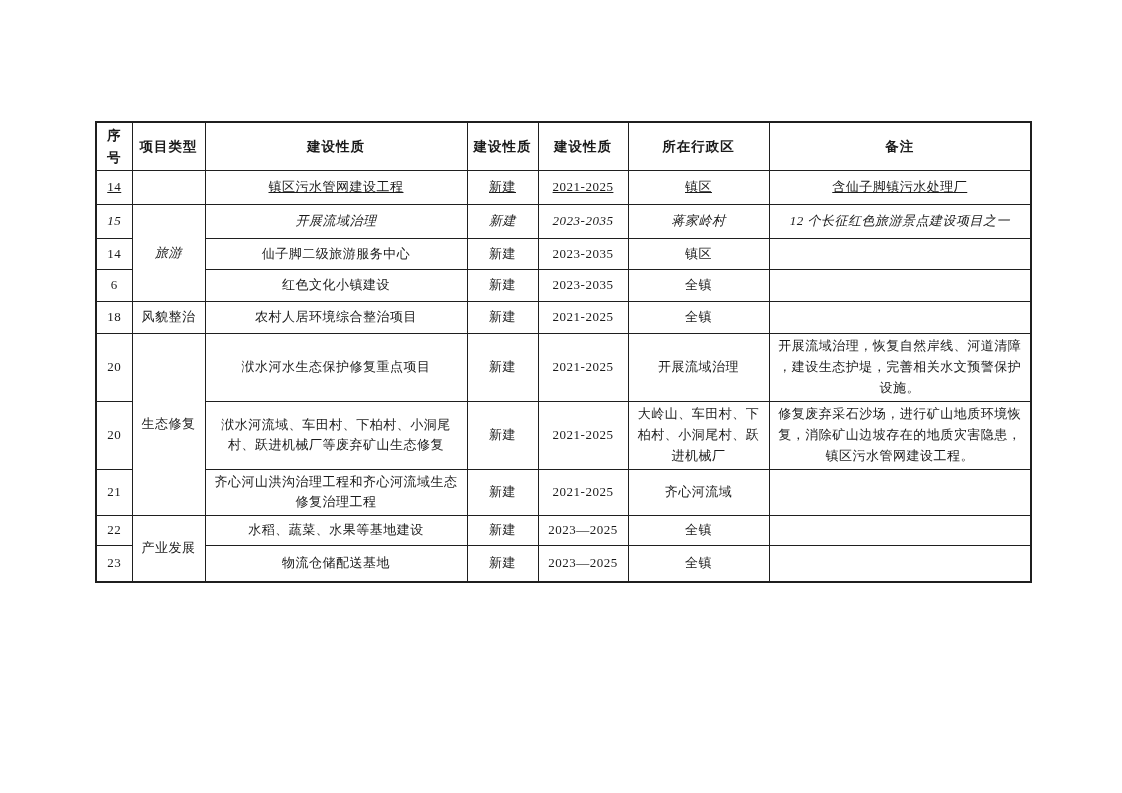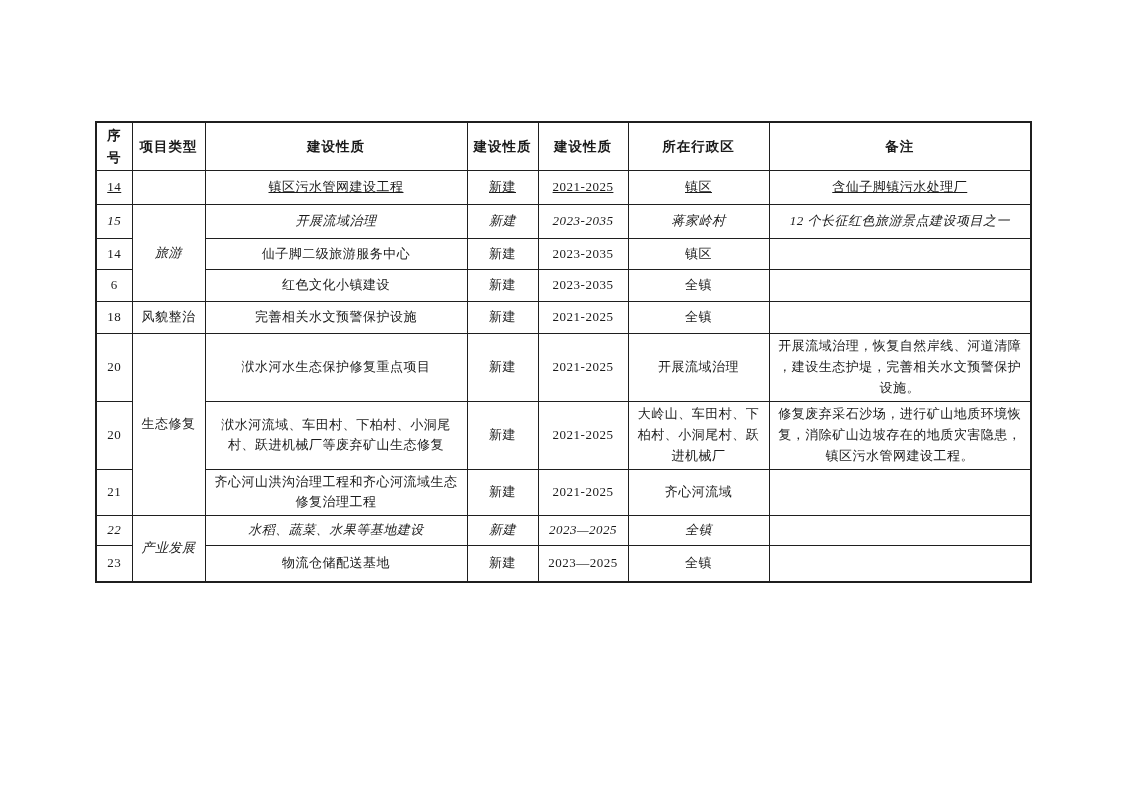--- a/index.html
+++ b/index.html
@@ -46,21 +46,21 @@
   }
   tr.hdr      { height: 38px; }
   tr.r-14     { height: 34px; text-decoration: underline; }
   tr.r-15     { height: 34px; font-style: italic; }
   tr.r-16     { height: 31px; }
   tr.r-17     { height: 32px; }
   tr.r-18     { height: 32px; }
   tr.r-19     { height: 68px; }
   tr.r-20     { height: 61px; }
   tr.r-21     { height: 41px; border-radius: 15px; }
-  tr.r-22     { height: 30px; font-style: italic; }
+  tr.r-22     { height: 30px; }
   tr.r-23     { height: 36px; }
   td.remark-cell { padding: 2px 4px; }
 </style>
 </head>
 <body>
 
 <div class="page">
   <table class="project-table">
     <colgroup>
       <col style="width:36px">
@@ -117,21 +117,21 @@
       <td>红色文化小镇建设</td>
       <td>新建</td>
       <td>2023-2035</td>
       <td>全镇</td>
       <td class="remark-cell"></td>
     </tr>
 
     <tr class="r-18">
       <td>18</td>
       <td>风貌整治</td>
-      <td>完善相关水文预警保护设施</td>
+      <td>农村人居环境综合整治项目</td>
       <td>新建</td>
       <td>2021-2025</td>
       <td>全镇</td>
       <td class="remark-cell"></td>
     </tr>
 
     <tr class="r-19">
       <td>20</td>
       <td rowspan="3">生态修复</td>
       <td>洑水河水生态保护修复重点项目</td>

